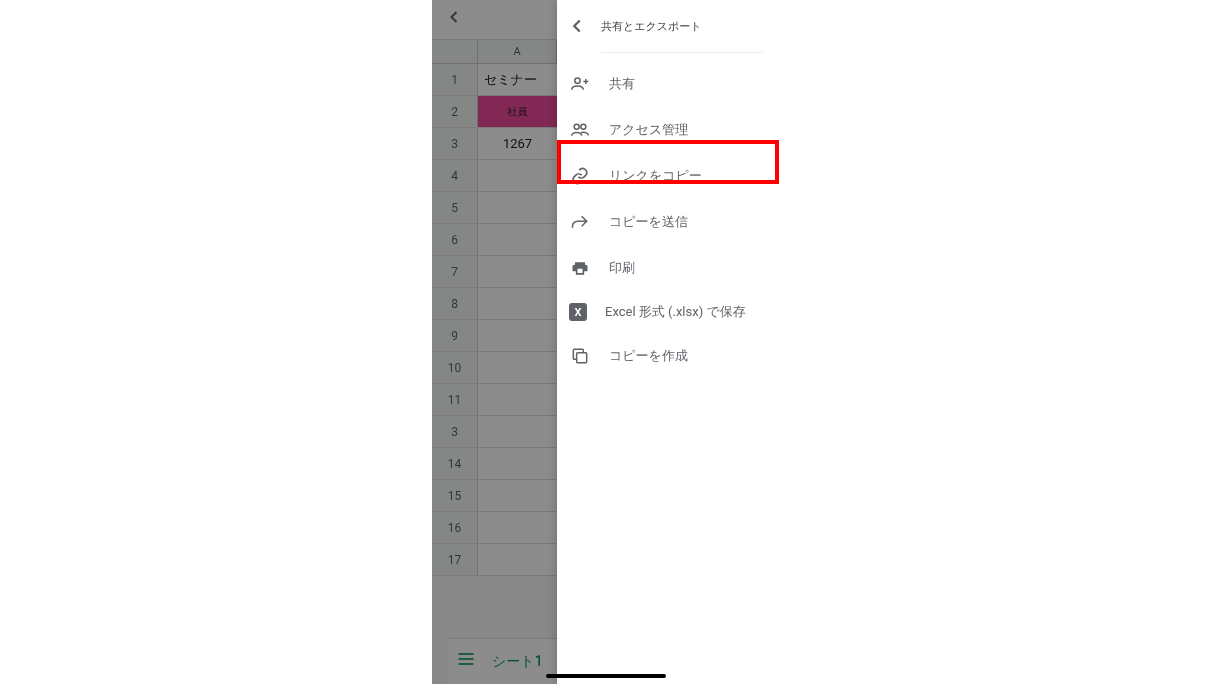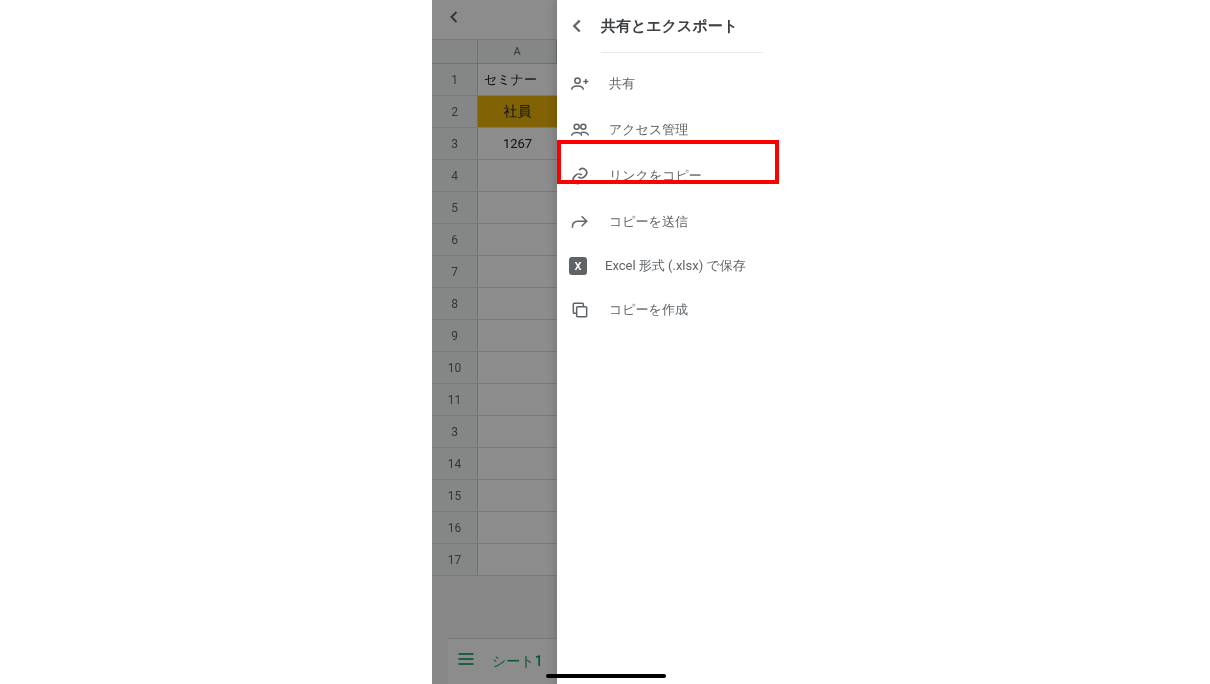--- a/index.html
+++ b/index.html
@@ -86,23 +86,23 @@
       flex: 1;
       padding: 0 6px;
       display: flex;
       align-items: center;
       font-size: 13px;
       color: #202124;
       overflow: hidden;
       white-space: nowrap;
     }
     .cell.header-cell {
-      background: #eab308;
-      justify-content: center;
-      font-size: 14px;
+      background: #ec4899;
+      justify-content: center;
+      font-size: 10px;
     }
     .cell.data-cell {
       justify-content: center;
     }
     .sheet-tabs {
       position: absolute;
       bottom: 0;
       left: 16px;
       right: 0;
       height: 46px;
@@ -154,23 +154,23 @@
     .panel-back {
       width: 24px;
       height: 24px;
       display: flex;
       align-items: center;
       justify-content: center;
       color: #5f6368;
       cursor: pointer;
     }
     .panel-title {
-      font-size: 15px;
+      font-size: 11px;
       color: #3c4043;
-      font-weight: 700;
+      font-weight: 400;
     }
     .panel-divider {
       height: 1px;
       background: #e8eaed;
       margin: 0 16px 4px 44px;
     }
     .menu-list {
       padding-top: 4px;
     }
     .menu-item {
@@ -357,20 +357,28 @@
         <div class="menu-item">
           <div class="menu-icon">
             <svg viewBox="0 0 24 24" fill="none" stroke="currentColor" stroke-width="1.8">
               <path d="M14 5l6 6-6 6"></path>
               <path d="M20 11H9a6 6 0 0 0-6 6v2"></path>
             </svg>
           </div>
           <div class="menu-label">コピーを送信</div>
         </div>
         <div class="menu-item">
+          <div class="menu-icon">
+            <svg viewBox="0 0 24 24" fill="currentColor">
+              <path d="M19 8H5c-1.1 0-2 .9-2 2v6h4v4h10v-4h4v-6c0-1.1-.9-2-2-2zm-4 10H9v-5h6v5zm3-13H6v3h12V5z"></path>
+            </svg>
+          </div>
+          <div class="menu-label">印刷</div>
+        </div>
+        <div class="menu-item">
           <div class="menu-icon excel-box">X</div>
           <div class="menu-label">Excel 形式 (.xlsx) で保存</div>
         </div>
         <div class="menu-item">
           <div class="menu-icon">
             <svg viewBox="0 0 24 24" fill="none" stroke="currentColor" stroke-width="1.8">
               <rect x="8" y="8" width="12" height="12" rx="1"></rect>
               <path d="M16 8V5a1 1 0 0 0-1-1H5a1 1 0 0 0-1 1v10a1 1 0 0 0 1 1h3"></path>
             </svg>
           </div>

